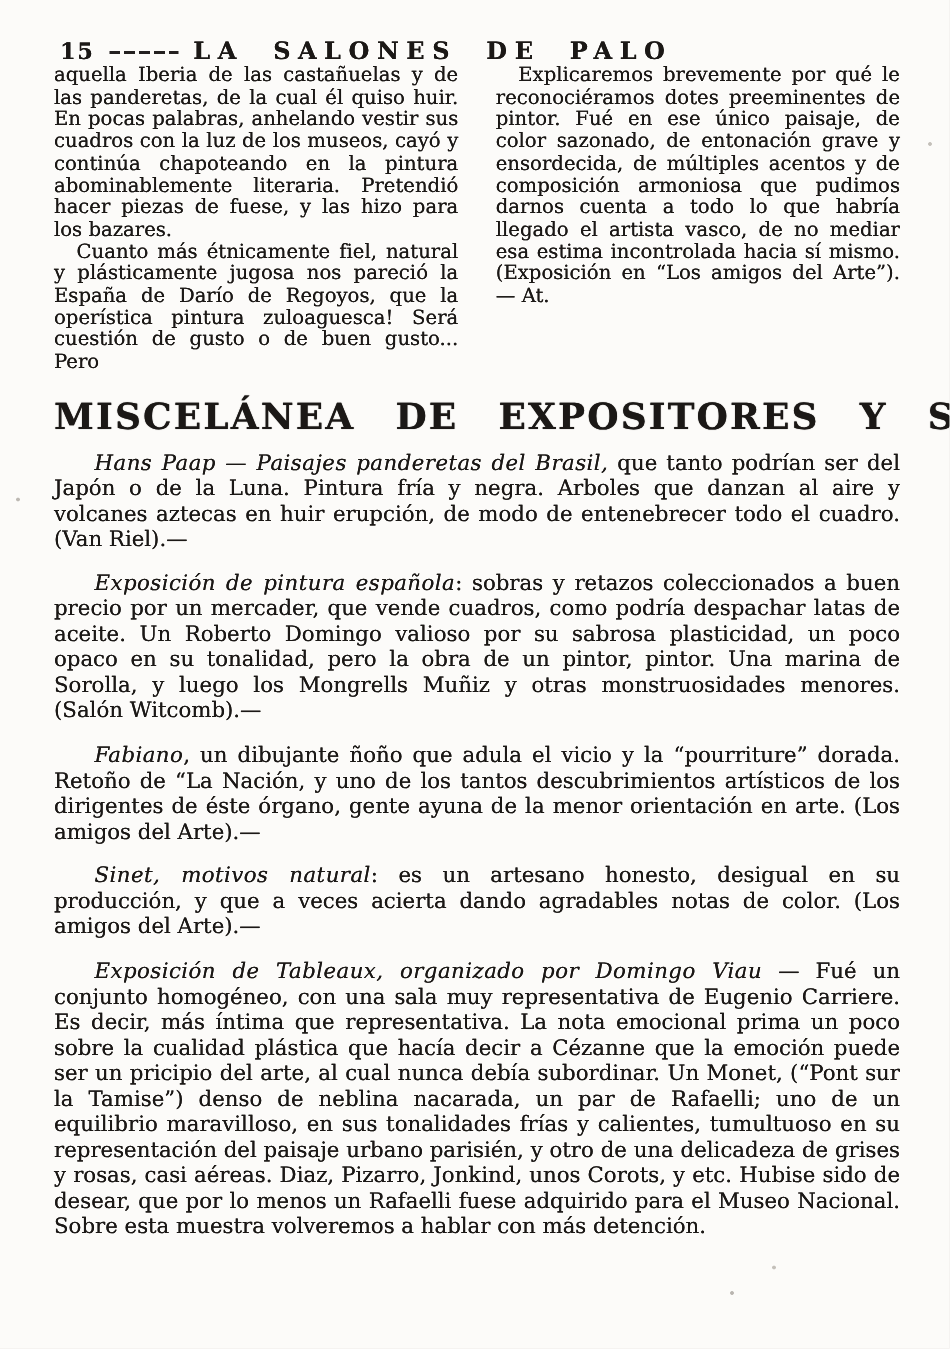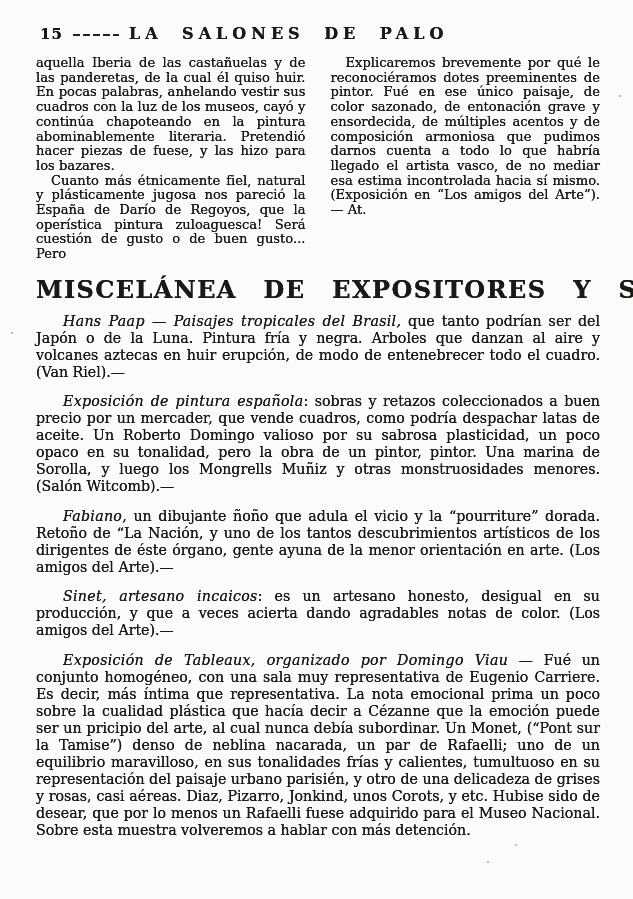--- a/index.html
+++ b/index.html
@@ -26,21 +26,21 @@
       radial-gradient(circle 1px at 488px 862px, #b9b5b0 0 1px, transparent 1.5px),
       radial-gradient(circle 1px at 516px 845px, #c4c0ba 0 1px, transparent 1.5px),
       radial-gradient(circle 1px at 12px 333px, #bdb9b3 0 1px, transparent 1.5px),
       radial-gradient(circle 1px at 620px 96px, #c4c0ba 0 1px, transparent 1.5px);
   }
   
   .running-head {
     display: flex;
     align-items: center;
     margin-left: 4px;
-    margin-bottom: 13px;
+    margin-bottom: 1px;
     white-space: nowrap;
   }
   .page-number {
     font-weight: bold;
     font-size: 15px;
     letter-spacing: 1px;
     text-shadow: 0 0 0.4px currentColor;
   }
   .head-rule {
     width: 46px;
@@ -110,21 +110,21 @@
       <p class="indented">Cuanto más étnicamente fiel, natural y plásticamente jugosa nos pareció la España de Darío de Regoyos, que la operística pintura zuloaguesca! Será cuestión de gusto o de buen gusto... Pero</p>
     </div>
     <div class="col">
       <p class="indented">Explicaremos brevemente por qué le reconociéramos dotes preeminentes de pintor. Fué en ese único paisaje, de color sazonado, de entonación grave y ensordecida, de múltiples acentos y de composición armoniosa que pudimos darnos cuenta a todo lo que habría llegado el artista vasco, de no mediar esa estima incontrolada hacia sí mismo. (Exposición en “Los amigos del Arte”). — At.</p>
     </div>
   </div>
 
   <h1 class="section-title">MISCELÁNEA  DE  EXPOSITORES  Y  SALONES</h1>
 
   <div class="articles">
-    <p><i>Hans Paap — Paisajes tropicales del Brasil,</i><span> que tanto podrían ser del Japón o de la Luna. Pintura fría y negra. Arboles que danzan al aire y volcanes aztecas en huir erupción, de modo de entenebrecer todo el cuadro. (Van Riel).—</span></p>
+    <p><i>Hans Paap — Paisajes panderetas del Brasil,</i><span> que tanto podrían ser del Japón o de la Luna. Pintura fría y negra. Arboles que danzan al aire y volcanes aztecas en huir erupción, de modo de entenebrecer todo el cuadro. (Van Riel).—</span></p>
     <p><i>Exposición de pintura española</i><span>: sobras y retazos coleccionados a buen precio por un mercader, que vende cuadros, como podría despachar latas de aceite. Un Roberto Domingo valioso por su sabrosa plasticidad, un poco opaco en su tonalidad, pero la obra de un pintor, pintor. Una marina de Sorolla, y luego los Mongrells Muñiz y otras monstruosidades menores. (Salón Witcomb).—</span></p>
     <p><i>Fabiano</i><span>, un dibujante ñoño que adula el vicio y la “pourriture” dorada. Retoño de “La Nación, y uno de los tantos descubrimientos artísticos de los dirigentes de éste órgano, gente ayuna de la menor orientación en arte. (Los amigos del Arte).—</span></p>
-    <p><i>Sinet, artesano incaicos</i><span>: es un artesano honesto, desigual en su producción, y que a veces acierta dando agradables notas de color. (Los amigos del Arte).—</span></p>
+    <p><i>Sinet, motivos natural</i><span>: es un artesano honesto, desigual en su producción, y que a veces acierta dando agradables notas de color. (Los amigos del Arte).—</span></p>
     <p><i>Exposición de Tableaux, organizado por Domingo Viau</i><span> — Fué un conjunto homogéneo, con una sala muy representativa de Eugenio Carriere. Es decir, más íntima que representativa. La nota emocional prima un poco sobre la cualidad plástica que hacía decir a Cézanne que la emoción puede ser un pricipio del arte, al cual nunca debía subordinar. Un Monet, (“Pont sur la Tamise”) denso de neblina nacarada, un par de Rafaelli; uno de un equilibrio maravilloso, en sus tonalidades frías y calientes, tumultuoso en su representación del paisaje urbano parisién, y otro de una delicadeza de grises y rosas, casi aéreas. Diaz, Pizarro, Jonkind, unos Corots, y etc. Hubise sido de desear, que por lo menos un Rafaelli fuese adquirido para el Museo Nacional. Sobre esta muestra volveremos a hablar con más detención.</span></p>
 
   </div>
 
 </div>
 
 </body></html>

